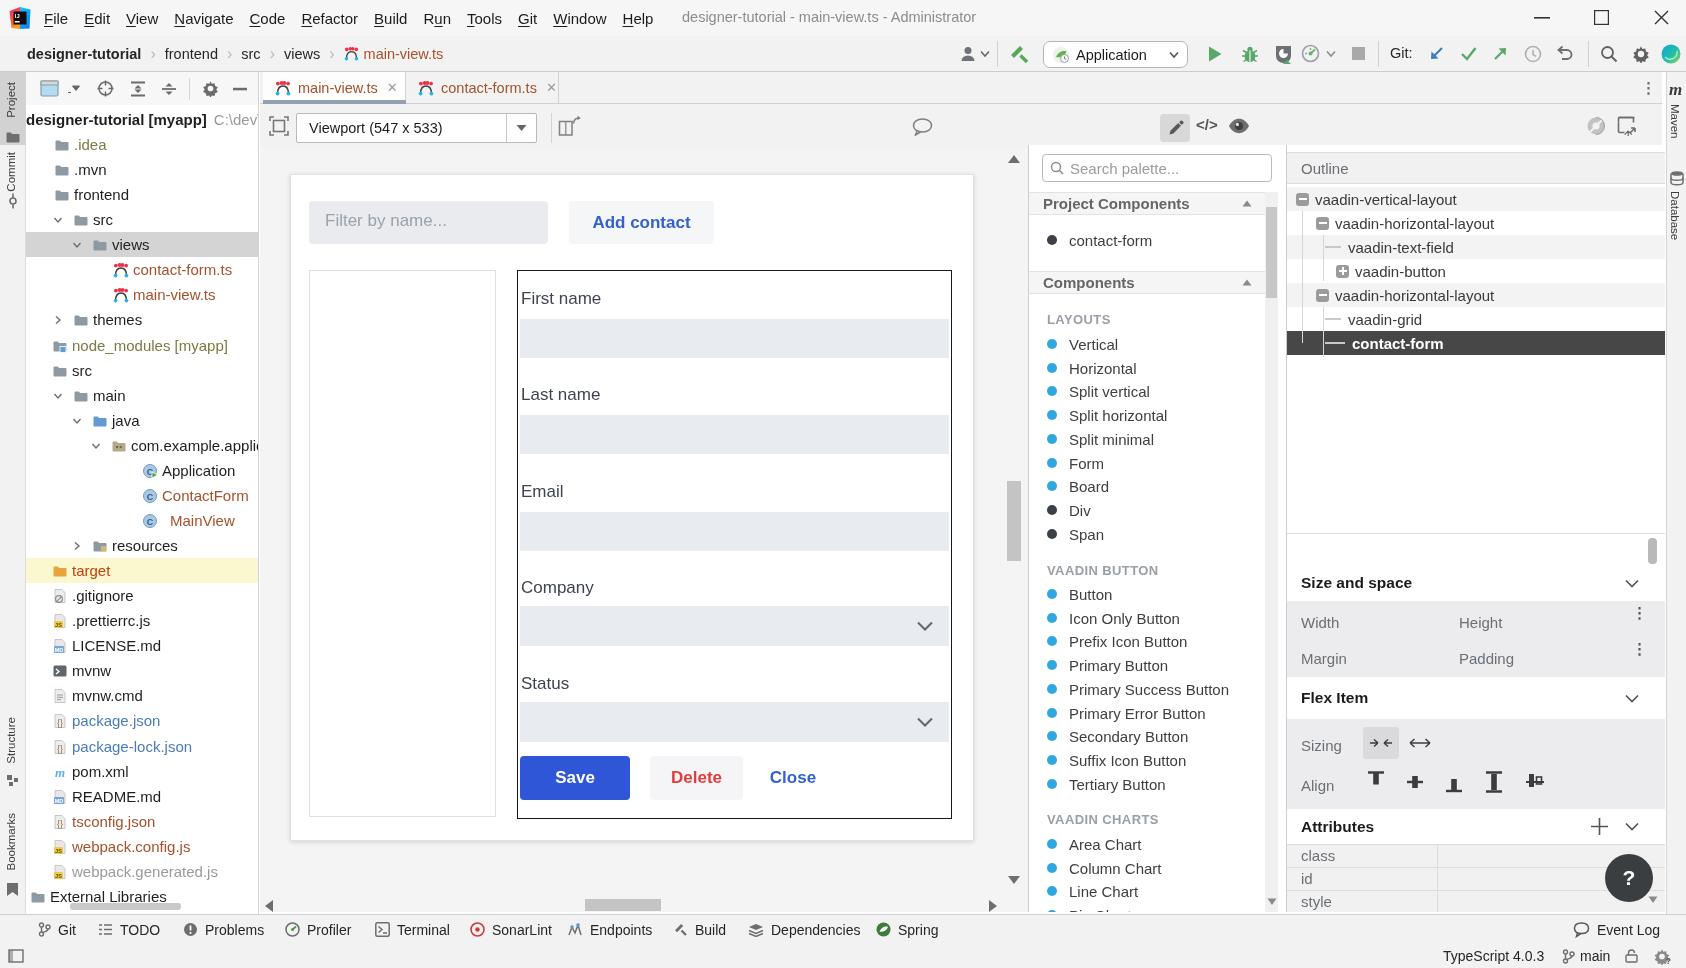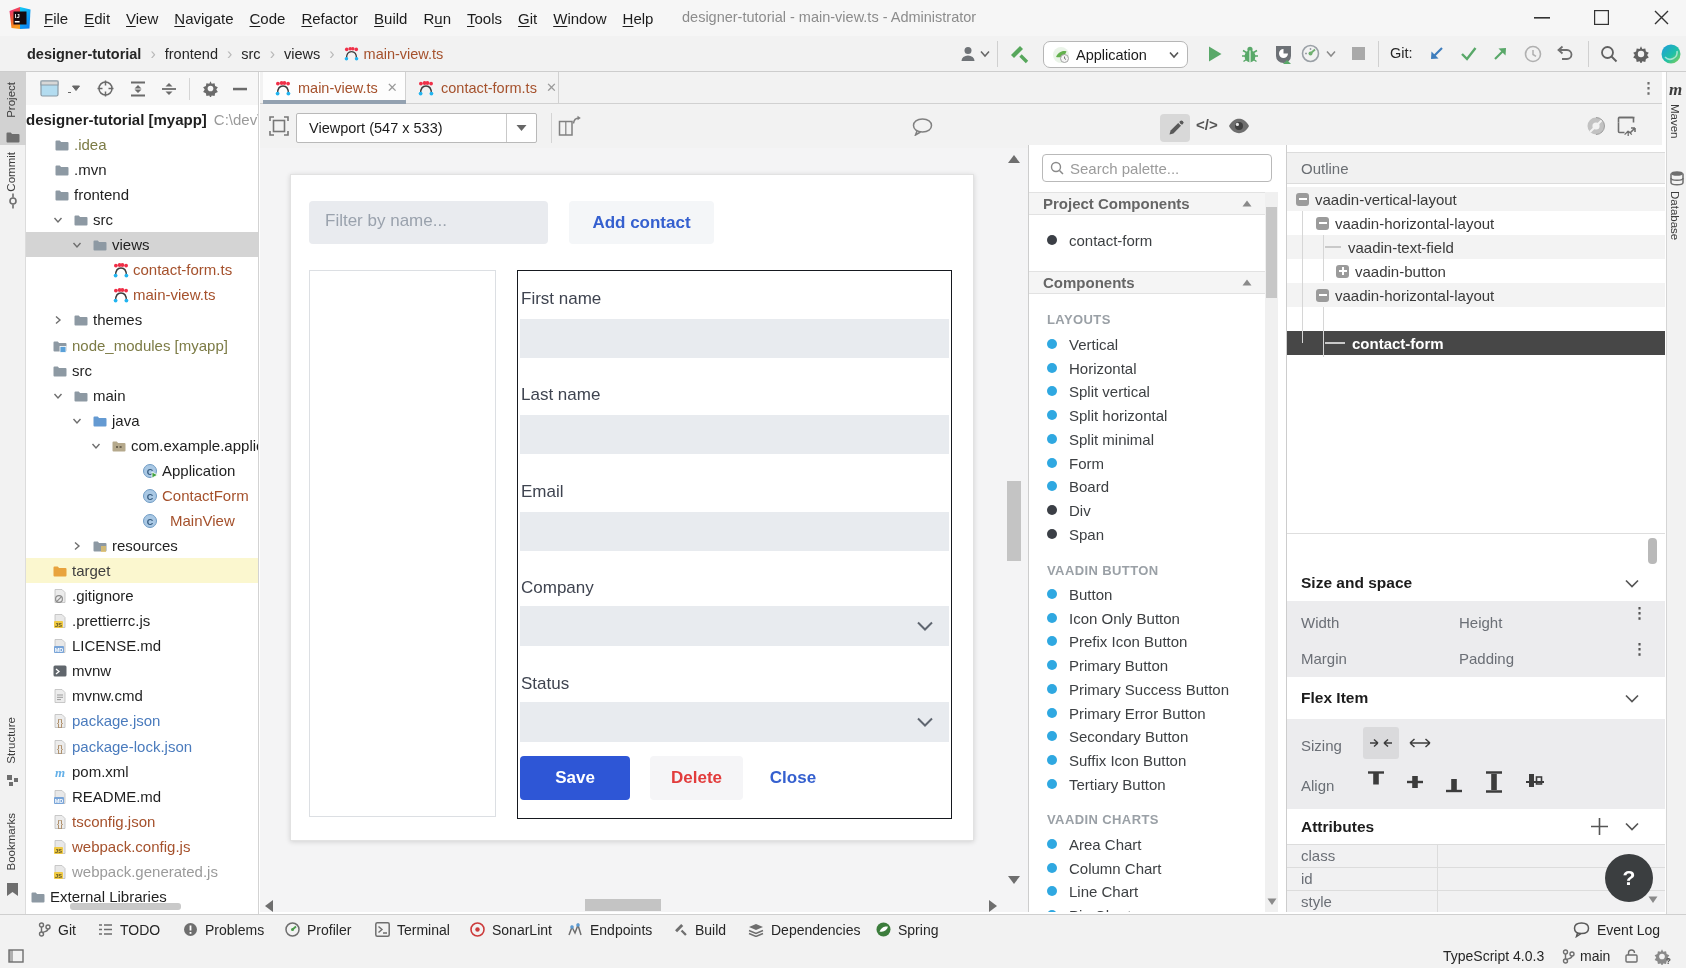--- a/index.html
+++ b/index.html
@@ -449,21 +449,21 @@
         </span>
         <span style="color:#1f1f1f;margin-left:4px">resources</span>
       </div>
 <div class="trow" style="top:453px;width:232px;background:#fbf7cf;font-size:15px">
         <span style="width:26px;flex:none"></span>
         <span class="ci">
           <svg width="16" height="16" viewBox="0 0 16 16">
             <path d="M1.5 4.5 a1 1 0 0 1 1-1 h3.2 l1.4 1.6 h6.4 a1 1 0 0 1 1 1 v6.4 a1 1 0 0 1 -1 1 h-11 a1 1 0 0 1 -1-1 z" fill="#e8a33d"></path>
           </svg>
         </span>
-        <span style="color:#404040;margin-left:4px">target</span>
+        <span style="color:#c2410c;margin-left:4px">target</span>
       </div>
 <div class="trow" style="top:478px;width:232px;font-size:15px">
         <span style="width:26px;flex:none"></span>
         <span class="ci">
           <svg width="16" height="16" viewBox="0 0 16 16">
             <path d="M3 1.5 h7 l3 3 v10 h-10z" fill="#ececec" stroke="#bdbdbd" stroke-width="0.8"></path>
             <circle cx="7" cy="11" r="3.4" fill="none" stroke="#8b8b8b" stroke-width="1.2"></circle>
             <path d="M4.8 13.3 L9.3 8.8" stroke="#8b8b8b" stroke-width="1.2"></path>
           </svg>
         </span>
@@ -768,20 +768,21 @@
 </div>
 <div class="ab" style="left:1286px;top:145px;width:379px;height:767px;background:#fff;border-left:1px solid #cdcdcd;overflow:hidden">
 <div class="ab r" style="left:0;top:7px;width:379px;height:32px;background:#f1f1f1;border-top:1px solid #dcdcdc;border-bottom:1px solid #dcdcdc;color:#6a6e73;font-size:15px">
       <span style="margin-left:14px">Outline</span>
     </div>
 <div class="orow" style="left:0;top:42px;width:379px;height:24px;background:#f3f3f3"><span style="width:9px;flex:none"></span><span class="obox" style="margin-right:6px"></span>vaadin-vertical-layout</div>
 <div class="orow" style="left:0;top:66px;width:379px;height:24px;"><span style="width:29px;flex:none"></span><span class="obox" style="margin-right:6px"></span>vaadin-horizontal-layout</div>
 <div class="orow" style="left:0;top:90px;width:379px;height:24px;background:#f3f3f3"><span style="width:38px;flex:none"></span><span style="width:16px;height:1.5px;background:#c9c9c9;margin-right:7px;flex:none"></span>vaadin-text-field</div>
 <div class="orow" style="left:0;top:114px;width:379px;height:24px;"><span style="width:49px;flex:none"></span><span class="obox plus" style="margin-right:6px"></span>vaadin-button</div>
 <div class="orow" style="left:0;top:138px;width:379px;height:24px;background:#f3f3f3"><span style="width:29px;flex:none"></span><span class="obox" style="margin-right:6px"></span>vaadin-horizontal-layout</div>
+<div class="orow" style="left:0;top:162px;width:379px;height:24px;"><span style="width:38px;flex:none"></span><span style="width:16px;height:1.5px;background:#c9c9c9;margin-right:7px;flex:none"></span>vaadin-grid</div>
 <div class="orow" style="left:0;top:186px;width:379px;height:24px;background:#474747;color:#fff;font-weight:bold"><span style="width:38px;flex:none"></span><span style="width:20px;height:1.5px;background:#c9c9c9;margin-right:7px;flex:none"></span>contact-form</div>
 <div class="ab" style="left:15px;top:66px;width:1px;height:132px;background:#d6d6d6"></div>
 <div class="ab" style="left:36px;top:90px;width:1px;height:46px;background:#d6d6d6"></div>
 <div class="ab" style="left:36px;top:162px;width:1px;height:50px;background:#d6d6d6"></div>
 <div class="ab" style="left:0;top:388px;width:379px;border-top:1px solid #dedede;height:1px"></div>
 <div class="ab r" style="left:0;top:420px;width:379px;height:36px;color:#1c1c1c;font-size:15.5px;font-weight:bold">
       <span style="margin-left:14px">Size and space</span>
 <svg style="position:absolute;left:338px;top:14px" width="14" height="9">
         <path d="M1 1.5 L7 7.5 L13 1.5" fill="none" stroke="#555" stroke-width="1.7"></path>
       </svg>

